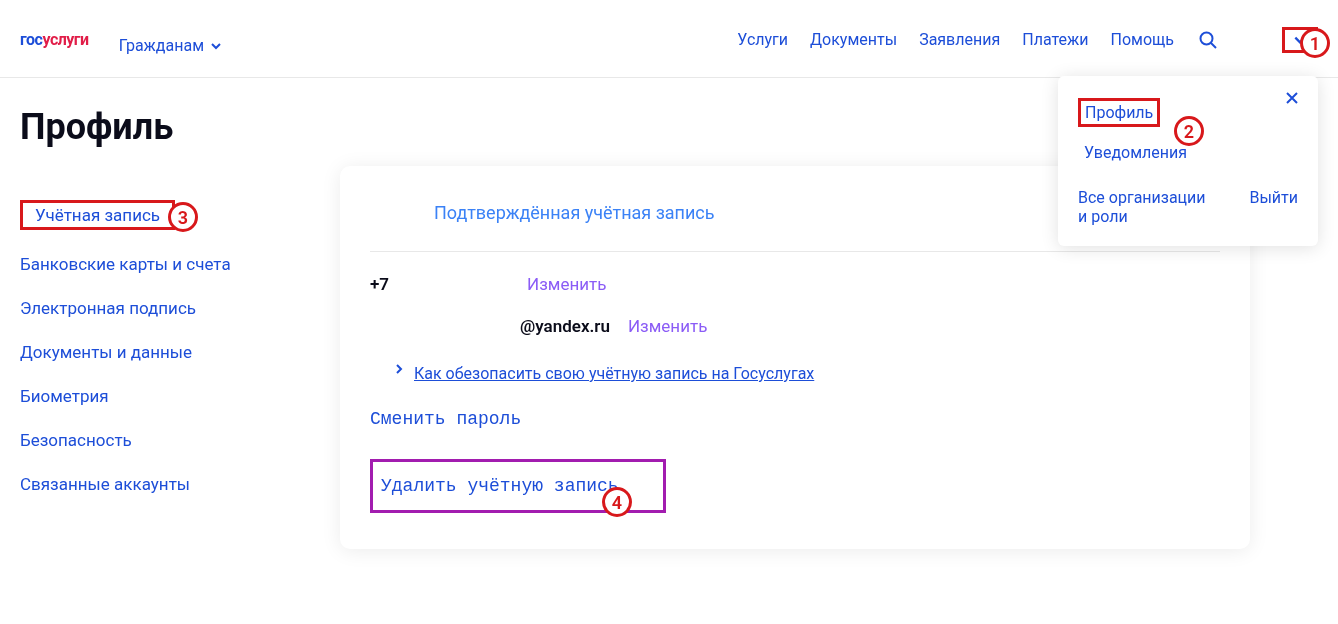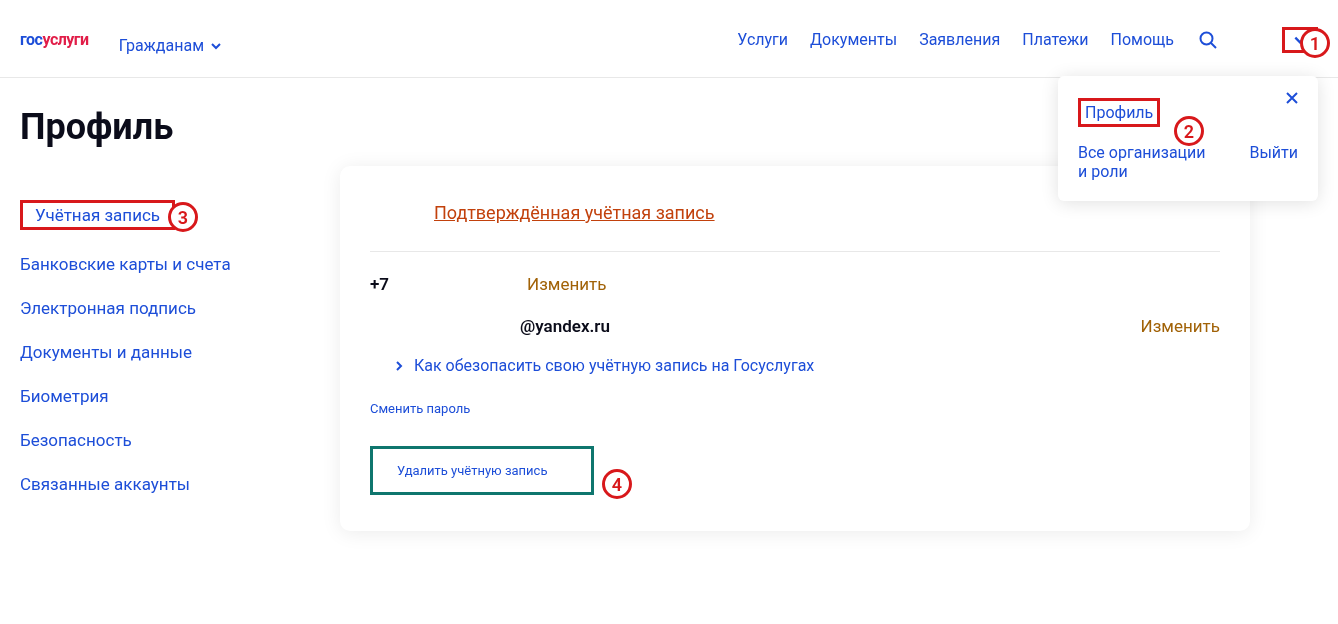--- a/index.html
+++ b/index.html
@@ -140,57 +140,56 @@
   .content { flex: 1; padding-top: 60px; }
   .card {
     background: #fff;
     box-shadow: 0 2px 20px rgba(0,0,0,0.08);
     border-radius: 10px;
     padding: 36px 30px 36px 30px;
     max-width: 910px;
     position: relative;
   }
   .status {
-    color: #c2410c;
+    color: #3b82f6;
     font-size: 18px;
     padding-bottom: 28px;
     border-bottom: 1px solid #e8e8e8;
     padding-left: 64px;
-    text-decoration: underline;
   }
   .row {
     display: flex;
     align-items: center;
     gap: 18px;
     font-size: 17px;
     margin-top: 22px;
   }
   .row .value { color: #0b0c1a; font-weight: 600; }
-  .row .link  { color: #a16207; cursor: pointer; }
-  .row.indent { padding-left: 150px; justify-content: space-between; }
+  .row .link  { color: #8b5cf6; cursor: pointer; }
+  .row.indent { padding-left: 150px; }
   .secure-help {
     display: flex;
-    align-items: center;
     gap: 10px;
-    margin-top: 20px;
+    margin-top: 28px;
     color: #1d4ed8;
     padding-left: 24px;
     cursor: pointer;
+    text-decoration: underline;
   }
   .card-links {
     margin-top: 26px;
     display: flex;
     flex-direction: column;
     gap: 30px;
     align-items: flex-start;
   }
-  .card-link { color: #1d4ed8; cursor: pointer; font-size: 13px; }
+  .card-link { color: #1d4ed8; cursor: pointer; font-size: 18px; font-family: Liberation Mono, monospace; }
   .delete-box {
-    border: 3px solid #0f766e;
-    padding: 14px 44px 14px 24px;
+    border: 3px solid #a21caf;
+    padding: 14px 44px 14px 8px;
     display: inline-block;
   }
   .annot-4 { width: 30px; height: 30px; left: 262px; bottom: 32px; }
 
   svg { display: block; }
 </style>
 </head>
 <body>
 
 <div class="header">
@@ -231,20 +230,21 @@
 </div>
 
 <div class="popover">
   <span class="popover-close">
     <svg width="16" height="16" viewBox="0 0 16 16">
         <path d="M3 3l10 10M13 3L3 13" stroke="#1d4ed8" stroke-width="2" fill="none"></path>
       </svg>
   </span>
 
   <div><span class="popover-item hl-box">Профиль</span></div>
+  <div><span class="popover-item">Уведомления</span></div>
 
   <div class="popover-row2">
     <span class="popover-item" style="margin-top:0;padding:0">Все организации и роли</span>
     <span class="popover-item" style="margin-top:0;padding:0">Выйти</span>
   </div>
 
   <div class="annot annot-2">2</div>
 </div>
 
 <div class="page">

